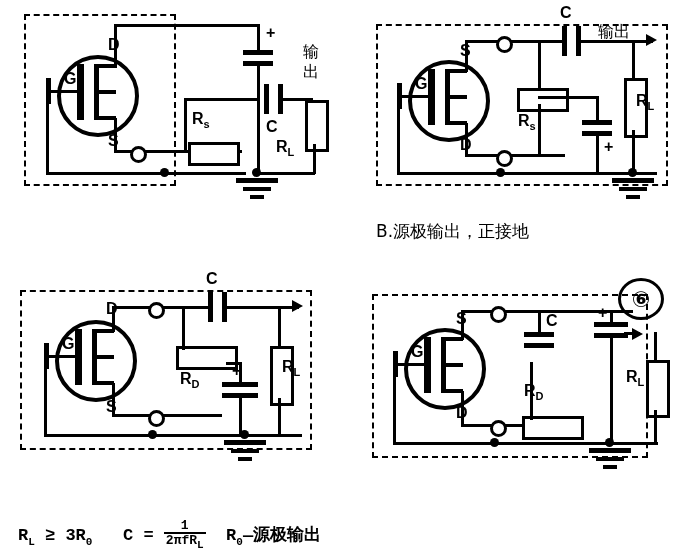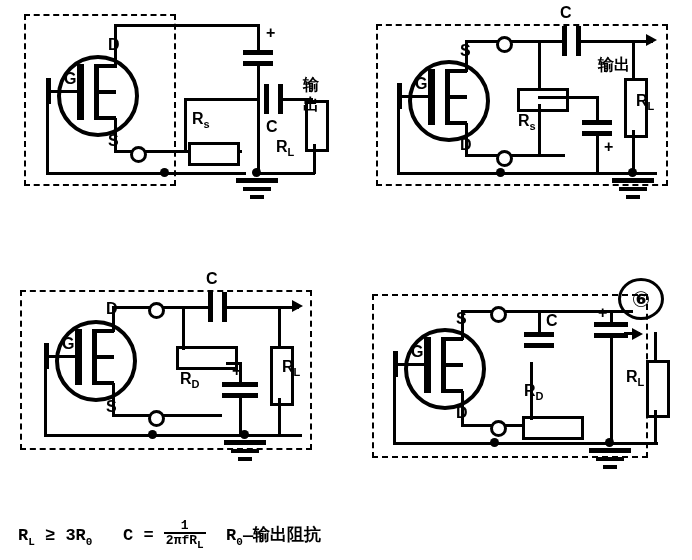--- a/index.html
+++ b/index.html
@@ -22,21 +22,21 @@
   .res{position:absolute;border:3px solid #000;background:#fff;}
   
   .capv{position:absolute;}
   .capv i{position:absolute;background:#000;}
   
   .gnd{position:absolute;}
   .gnd i{position:absolute;background:#000;}
   
   .lbl{position:absolute;font-weight:bold;color:#000;white-space:nowrap;}
   .lbl.md{font-size:16px;}
-  .cap-title{position:absolute;font-size:17px;font-weight:bold;color:#000;white-space:nowrap;font-family:"DejaVu Sans",sans-serif;margin-top:33px;}
+  .cap-title{position:absolute;font-size:17px;font-weight:normal;color:#000;white-space:nowrap;font-family:"DejaVu Sans",sans-serif;}
   .formula{position:absolute;font-size:17px;font-weight:bold;color:#000;white-space:nowrap;font-family:Liberation Mono, monospace;}
   .sub{font-size:11px;vertical-align:sub;}
   .circnum{position:absolute;width:40px;height:36px;border:3px solid #000;border-radius:50%;
            display:flex;align-items:center;justify-content:center;font-size:22px;font-weight:bold;
            font-family:"DejaVu Sans",sans-serif;}
   .arrow{position:absolute;width:0;height:0;border-top:6px solid transparent;border-bottom:6px solid transparent;border-left:11px solid #000;}
 </style>
 </head>
 <body>
 
@@ -171,20 +171,21 @@
       <i style="left:14px;top:17px;width:14px;height:4px;"></i>
     </div>
     <div class="dot" style="left:282px;top:168px;"></div>
 
     <div class="lbl md" style="left:114px;top:42px;">S</div>
     <div class="lbl md" style="left:69px;top:75px;">G</div>
     <div class="lbl md" style="left:114px;top:136px;">D</div>
 
     <div class="cap-title" style="left:252px;top:22px;font-size:16px;">输出</div>
 
+    <div class="cap-title" style="left:30px;top:220px;">B.源极输出，正接地</div>
   </div>
 
   <div class="panel" style="left:0;top:270px;width:346px;height:290px;">
     <div class="dashed" style="left:20px;top:20px;width:288px;height:156px;"></div>
 
     <div class="fet" style="left:55px;top:50px;width:74px;height:74px;"></div>
     <div class="bar" style="left:75px;top:59px;width:7px;height:56px;"></div>
     <div class="bar" style="left:92px;top:59px;width:5px;height:56px;"></div>
     <div class="bar" style="left:92px;top:59px;width:22px;height:4px;"></div>
     <div class="bar" style="left:92px;top:85px;width:22px;height:4px;"></div>
@@ -310,16 +311,16 @@
   <div class="circnum" style="left:618px;top:278px;">⑥</div>
 
   <div class="formula" style="left:18px;top:520px;">
     <span>R</span><span class="sub">L</span>
     <span>≥ 3R</span><span class="sub">0</span>
     &nbsp;&nbsp;<span>C =</span>
     <span style="display:inline-block;vertical-align:middle;text-align:center;line-height:1;position:relative;top:-1px;">
       <span style="display:block;font-size:13px;border-bottom:2px solid #000;padding:0 2px;">1</span>
       <span style="display:block;font-size:13px;padding:0 2px;"><span>2πfR</span><span class="sub">L</span></span>
     </span>
-    &nbsp;<span>R</span><span class="sub">0</span><span>—输出阻抗</span>
+    &nbsp;<span>R</span><span class="sub">0</span><span>—源极输出</span>
   </div>
 
 </div>
 
 </body></html>

